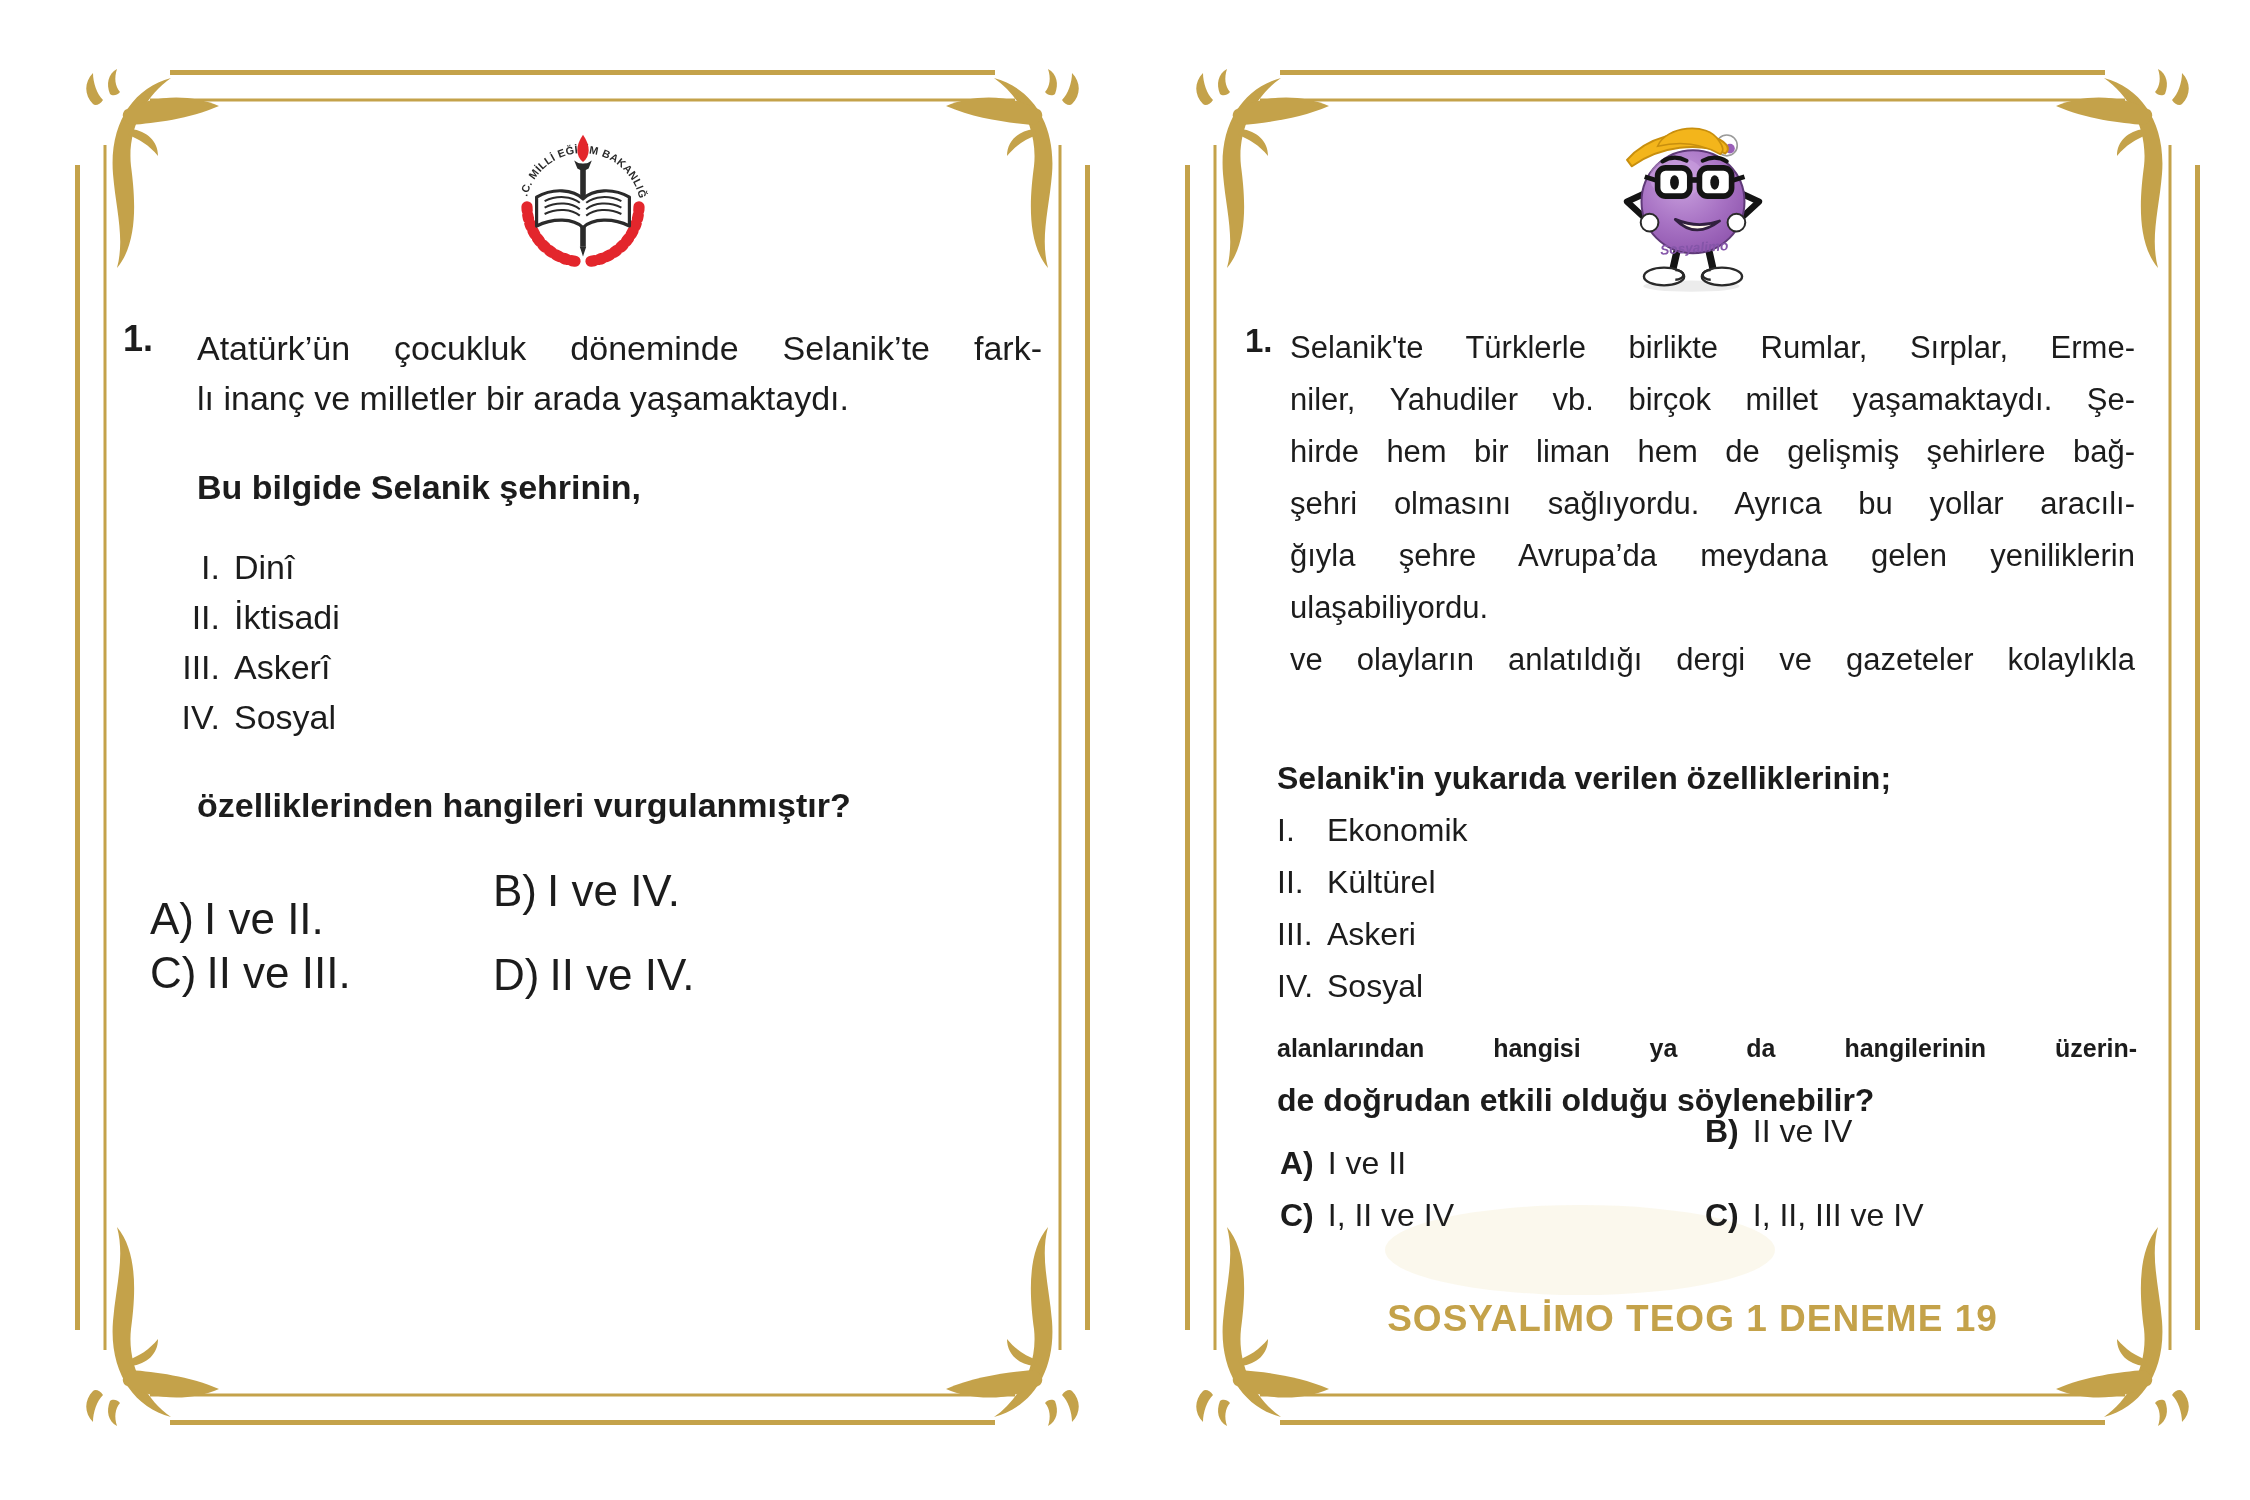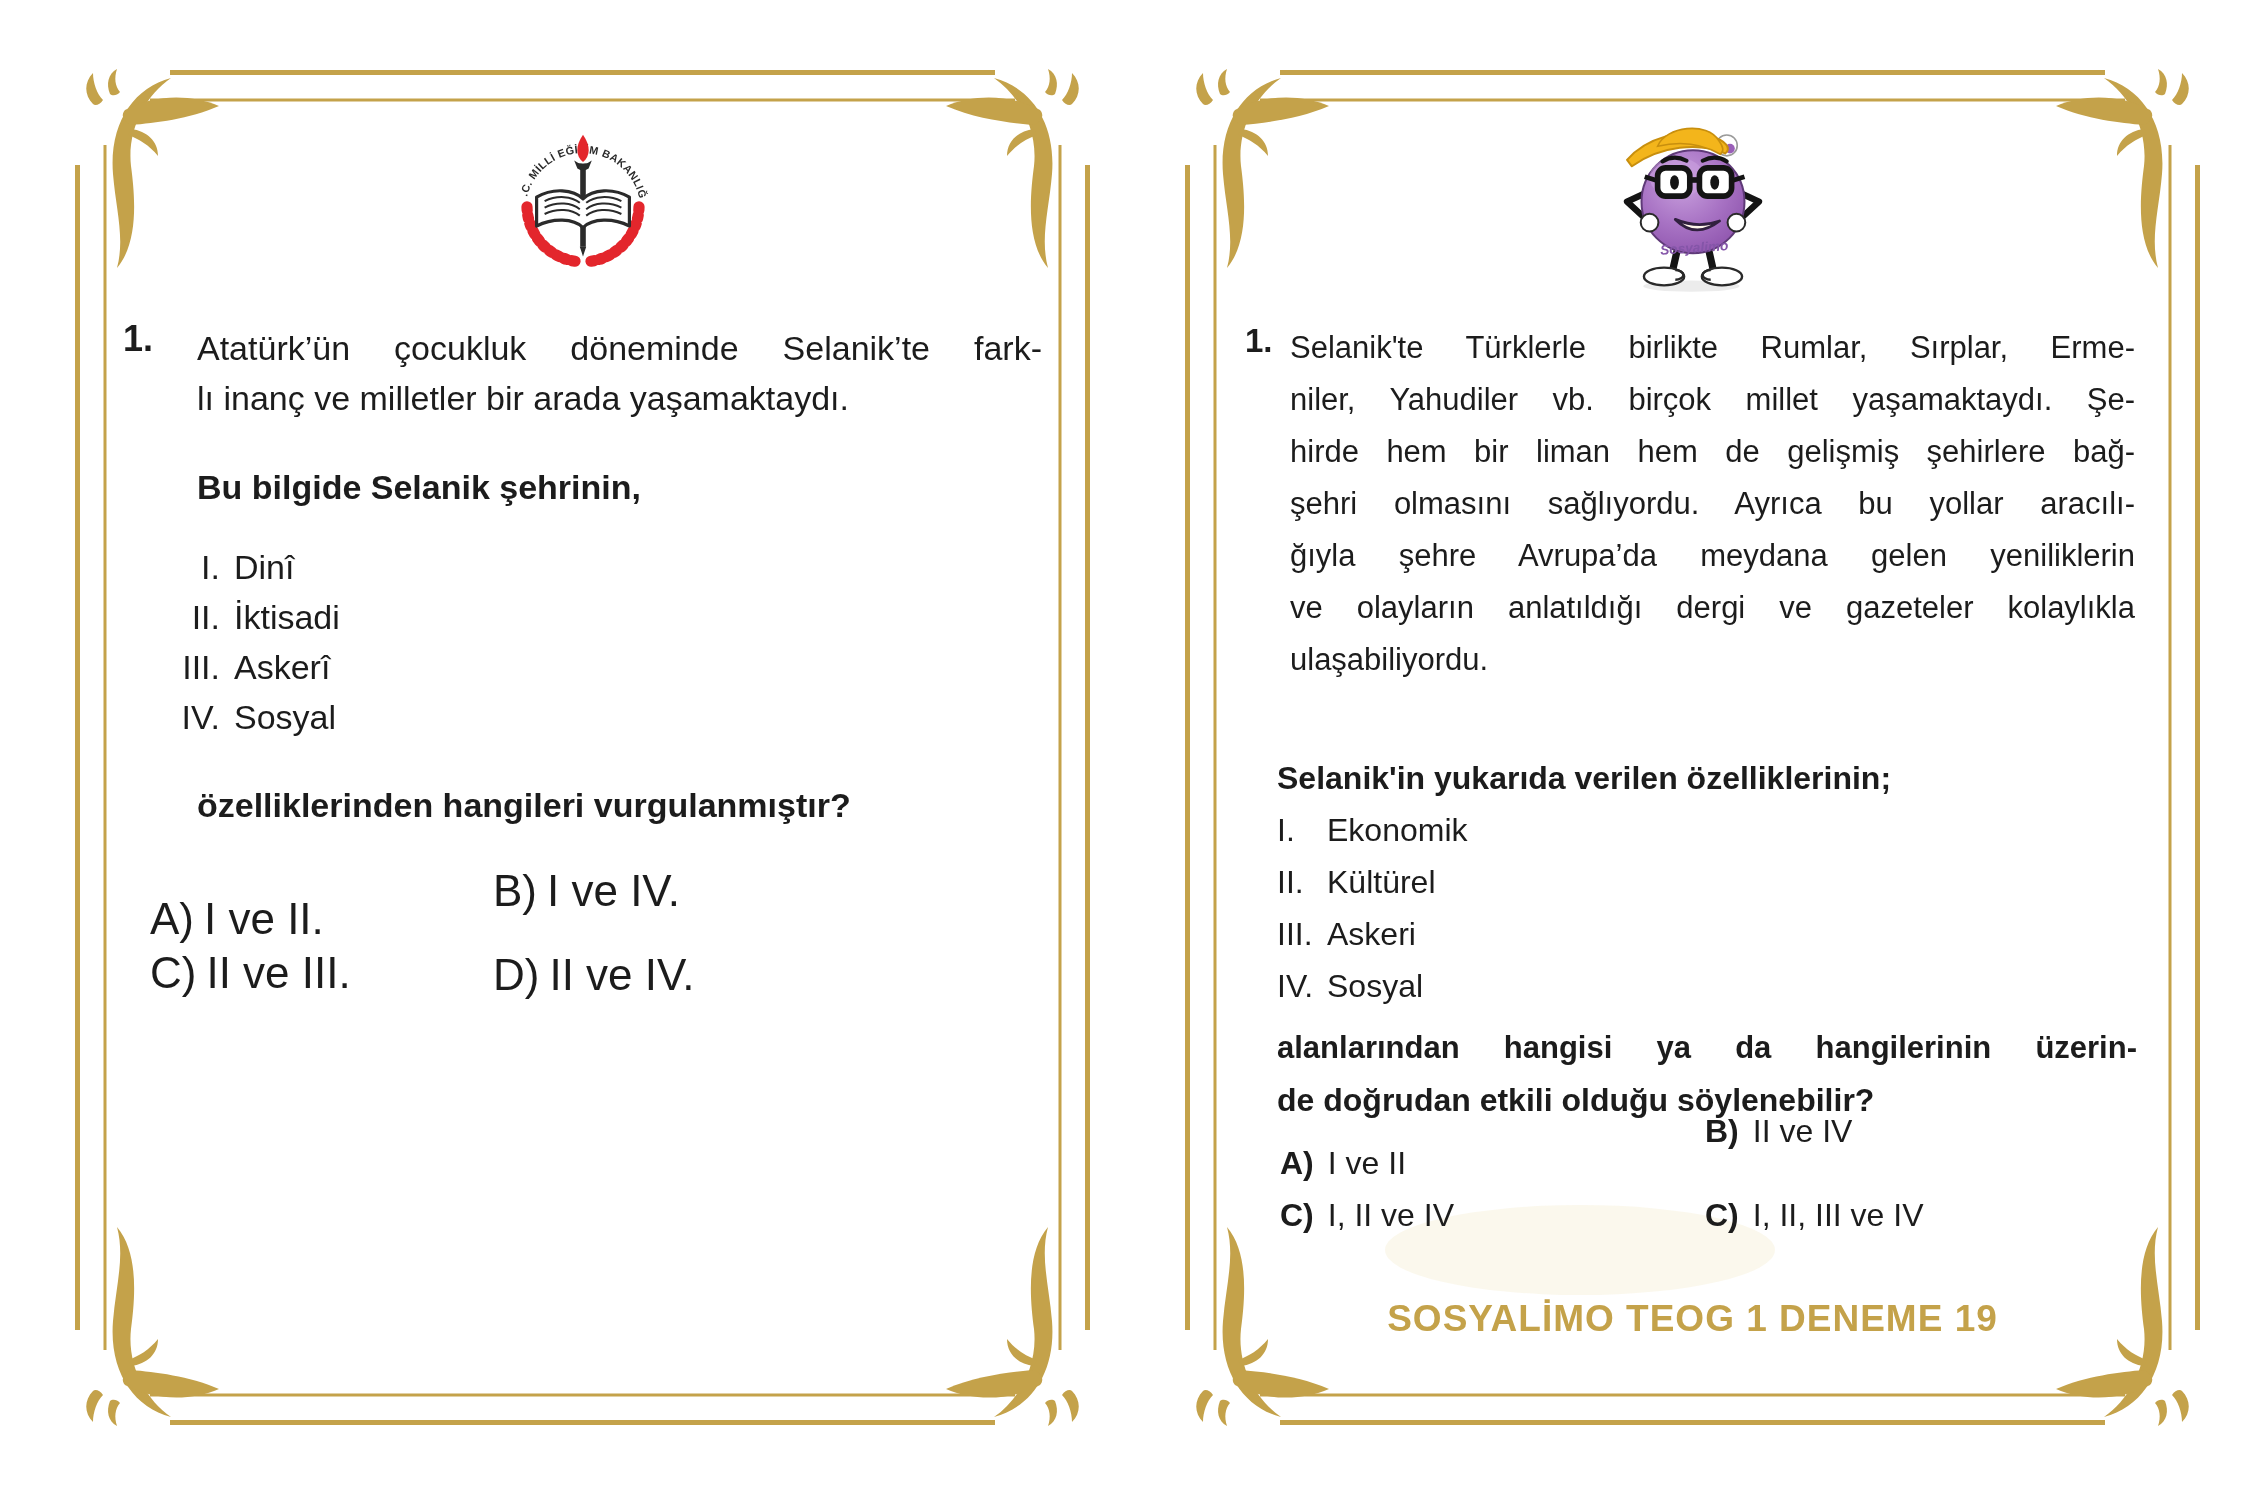--- a/index.html
+++ b/index.html
@@ -19,21 +19,21 @@
   .stem-l{font-size:34px;font-weight:bold;white-space:nowrap;}
   .list-l{font-size:34px;}
   .list-l .row{height:50px;}
   .list-l .rn{display:inline-block;width:80px;text-align:right;margin-right:14px;}
   .opt-l{font-size:44px;white-space:nowrap;}
   .opt-l .letter{margin-right:10px;}
 
   .qline-r{font-size:31px;line-height:52px;white-space:normal;text-align:justify;text-align-last:justify;}
   .qline-r.last{text-align-last:left;}
   .stem-r{font-size:32px;font-weight:bold;white-space:nowrap;}
-  .stem-r.just{white-space:normal;text-align:justify;text-align-last:justify;font-size:31px;}
+  .stem-r.just{white-space:normal;text-align:justify;text-align-last:justify;font-size:25px;}
   .list-r{font-size:32px;}
   .list-r .row{height:52px;}
   .list-r .rn{display:inline-block;width:50px;}
   .opt-r{font-size:32px;white-space:nowrap;}
   .opt-r .letter{font-weight:bold;margin-right:14px;}
 
   .footer{position:absolute;left:0;top:1228px;width:1015px;text-align:center;
           font-size:37px;font-weight:bold;color:#C4A24A;letter-spacing:1px;}
   .watermark{position:absolute;left:200px;top:1135px;width:390px;height:90px;
              background:#faf6e7;border-radius:50%;opacity:.75;}
@@ -180,22 +180,22 @@
       </svg>
     </div>
 
     <span class="abs qnum-r" style="left:60px;top:252px;">1.</span>
     <div class="abs" style="left:105px;top:252px;width:845px;">
       <div class="qline-r">Selanik'te Türklerle birlikte Rumlar, Sırplar, Erme-</div>
       <div class="qline-r">niler, Yahudiler vb. birçok millet yaşamaktaydı. Şe-</div>
       <div class="qline-r">hirde hem bir liman hem de gelişmiş şehirlere bağ-</div>
       <div class="qline-r">şehri olmasını sağlıyordu. Ayrıca bu yollar aracılı-</div>
       <div class="qline-r">ğıyla şehre Avrupa’da meydana gelen yeniliklerin</div>
+      <div class="qline-r last">ulaşabiliyordu.</div>
       <div class="qline-r">ve olayların anlatıldığı dergi ve gazeteler kolaylıkla</div>
-      <div class="qline-r last">ulaşabiliyordu.</div>
     </div>
 
     <div class="abs stem-r" style="left:92px;top:690px;">Selanik'in yukarıda verilen özelliklerinin;</div>
 
     <div class="abs list-r" style="left:92px;top:742px;">
       <div class="row"><span class="rn">I.</span><span>Ekonomik</span></div>
       <div class="row"><span class="rn">II.</span><span>Kültürel</span></div>
       <div class="row"><span class="rn">III.</span><span>Askeri</span></div>
       <div class="row"><span class="rn">IV.</span><span>Sosyal</span></div>
     </div>

